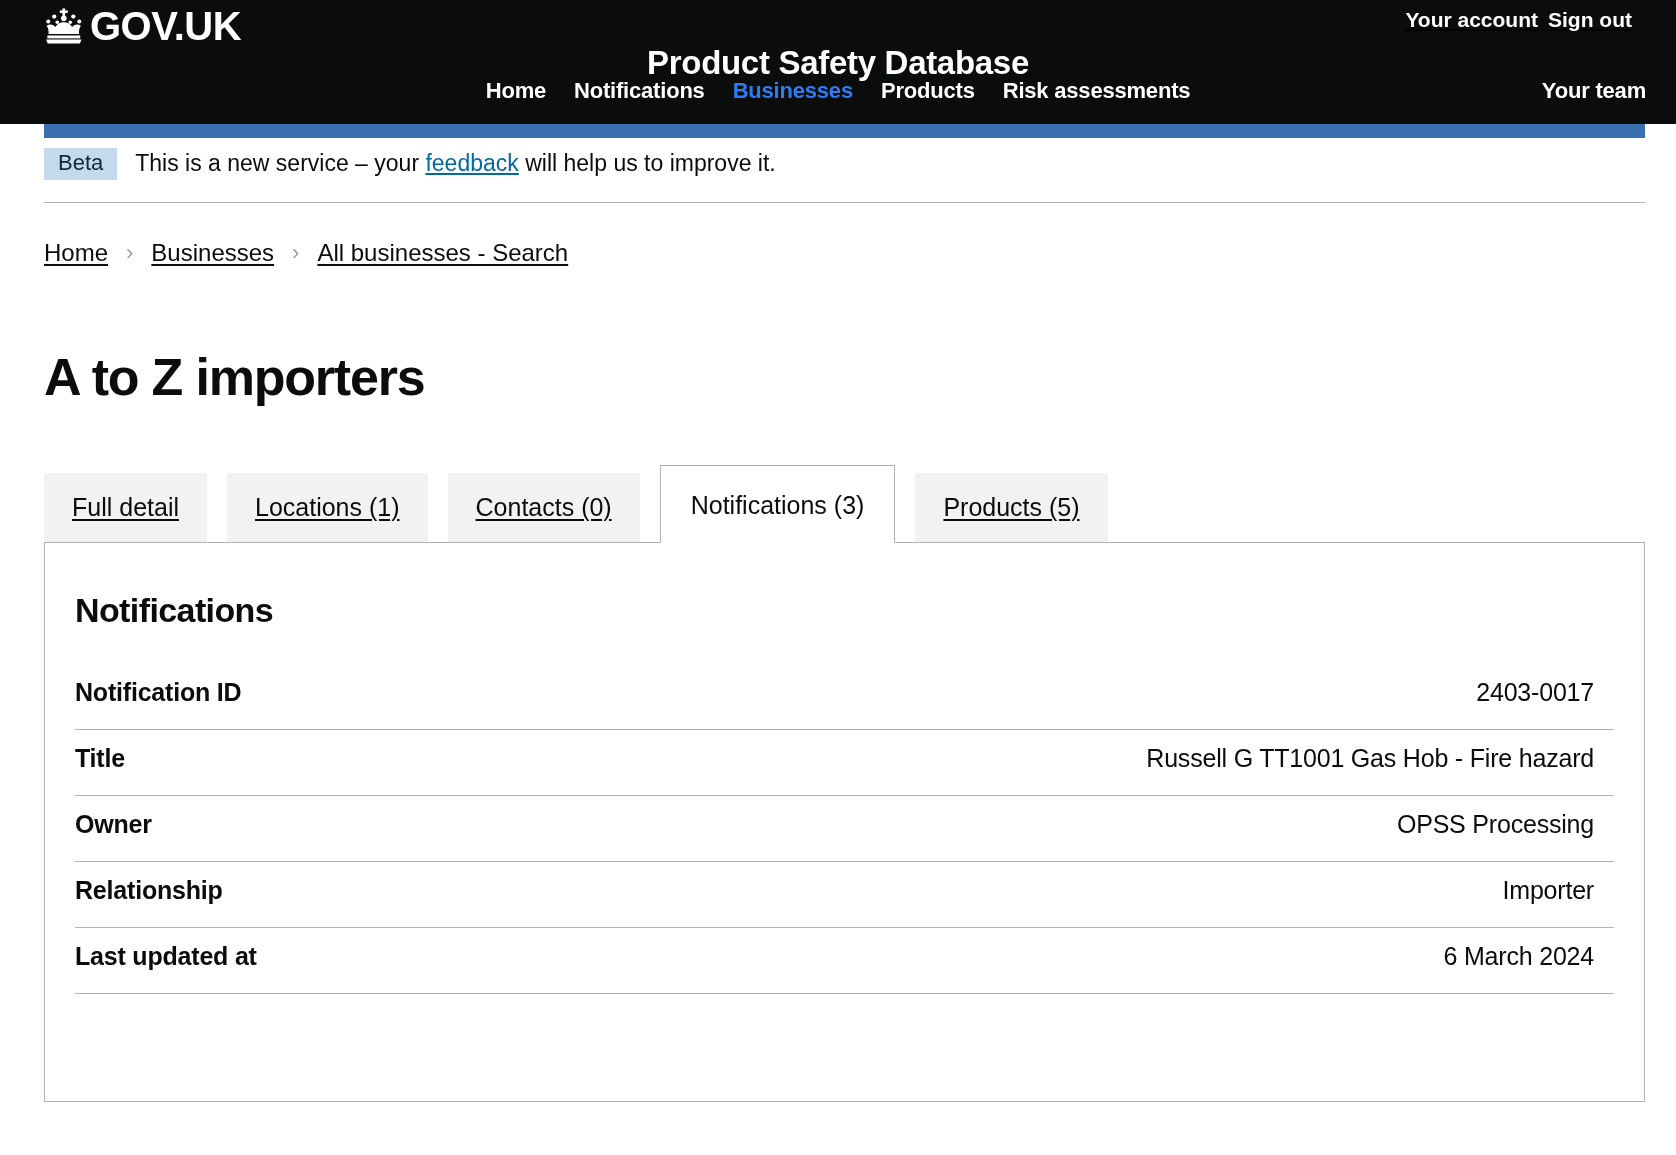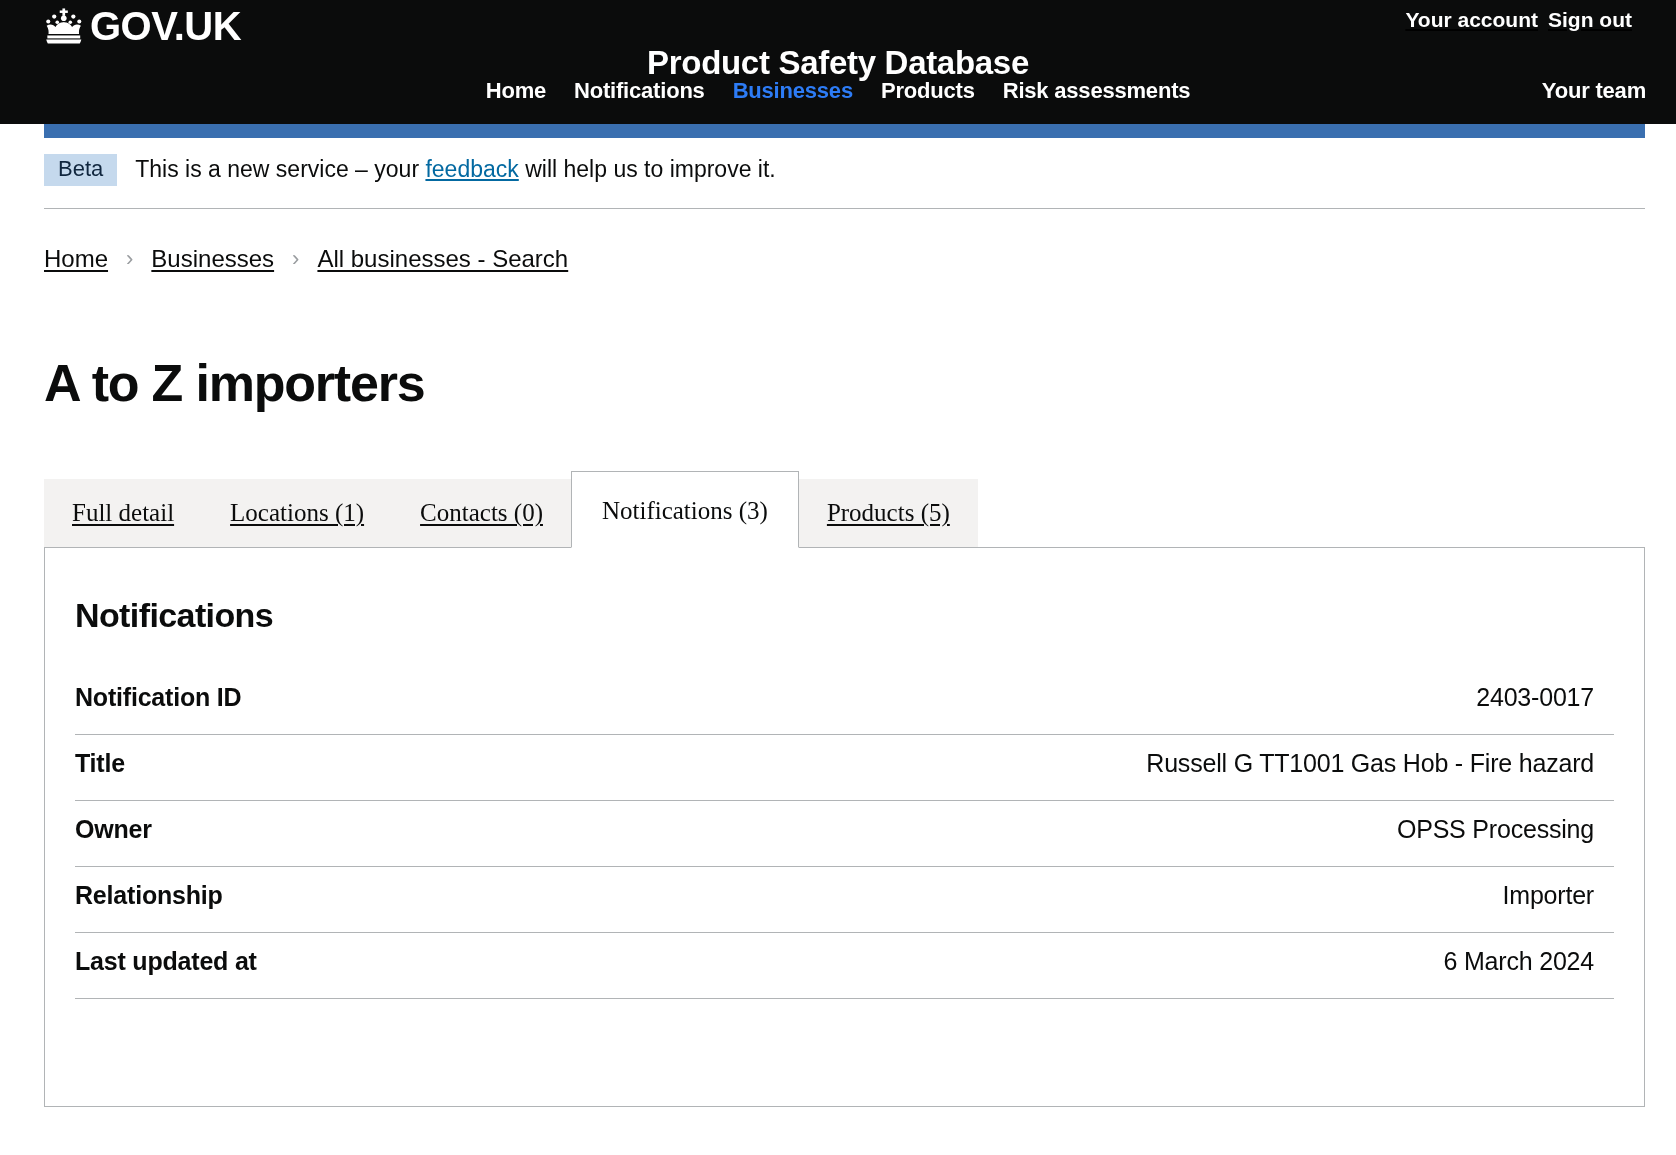--- a/index.html
+++ b/index.html
@@ -137,21 +137,21 @@
 
   
   .width-container {
     margin: 0 31px 0 44px;
   }
 
   .phase-banner {
     display: flex;
     align-items: center;
     gap: 18px;
-    padding: 16px 0 22px 0;
+    padding: 10px 0 22px 0;
     border-bottom: 1px solid #b1b4b6;
   }
 
   .phase-tag {
     background: #c5d9ed;
     color: #10263e;
     font-size: 22px;
     font-weight: 400;
     padding: 3px 14px 5px 14px;
     line-height: 1.1;
@@ -211,23 +211,22 @@
     align-items: flex-end;
     list-style: none;
     margin: 0;
     padding: 0;
     position: relative;
     z-index: 2;
   }
 
   .tab-item {
     background: #f3f2f1;
-    margin-right: 0;
-    position: relative;
-    font-family: Liberation Serif, serif;
+    margin-right: 20px;
+    position: relative;
   }
 
   .tab-item a {
     display: block;
     padding: 20px 28px 20px 28px;
     font-size: 25px;
     color: #1d70b8;
     text-decoration: underline;
     text-underline-offset: 3px;
     text-decoration-thickness: 2px;

